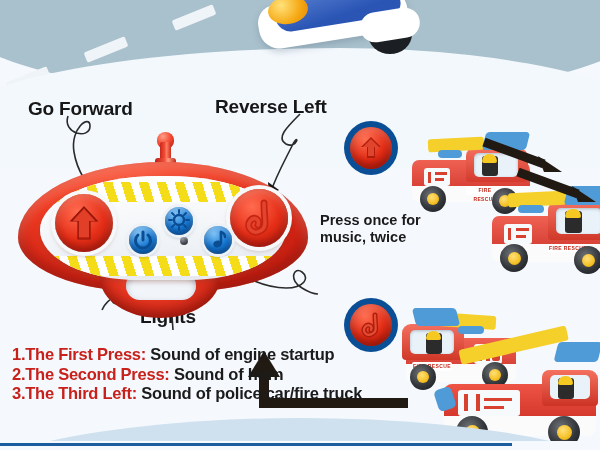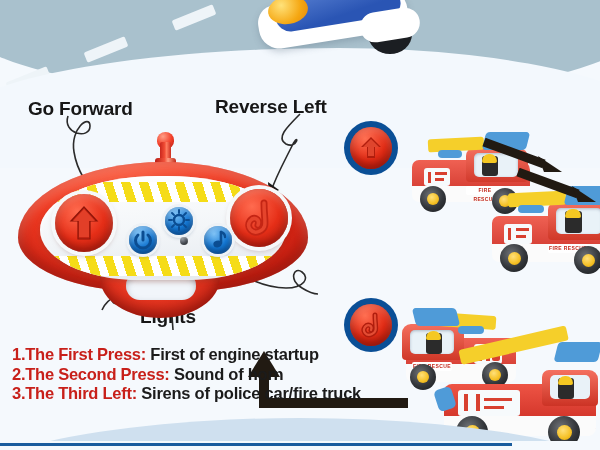--- a/index.html
+++ b/index.html
@@ -178,20 +178,22 @@
     <div style="position:absolute;left:28px;top:14px;width:40px;height:28px;background:radial-gradient(circle at 35% 30%,#ffe27a,#f5a712 60%,#e2870a);border-radius:50%;transform:rotate(-9deg);"></div>
     <div style="position:absolute;left:128px;top:32px;width:44px;height:40px;background:#1b1e22;border-radius:50%;"></div>
     <div style="position:absolute;left:120px;top:28px;width:60px;height:30px;background:#ffffff;border-radius:18px;transform:rotate(-9deg);"></div>
   </div>
 
   <div id="lbl-reverse" class="hdr-label">Reverse Left</div>
   <div id="lbl-forward" class="hdr-label">Go Forward</div>
   <div id="lbl-lights" class="hdr-label">Lights</div>
 
   <div class="press-note">
+    <div>Press once for</div>
+    <div>music, twice</div>
   </div>
 
   <svg class="leader" style="left:60px;top:112px;" width="130" height="120" viewBox="0 0 130 120">
     <path d="M8 4 C 2 22, 30 28, 30 14 C 30 2, 10 16, 14 40 C 18 66, 36 82, 46 96" fill="none" stroke="#2b2b2b" stroke-width="1.6"></path>
     <polygon points="46,97 38,86 52,88" fill="#1b1b1b"></polygon>
   </svg>
 
   <svg class="leader" style="left:256px;top:112px;" width="70" height="110" viewBox="0 0 70 110">
     <path d="M44 2 C 30 16, 20 26, 30 32 C 42 38, 44 18, 36 34 C 28 50, 20 64, 14 82" fill="none" stroke="#2b2b2b" stroke-width="1.6"></path>
     <polygon points="13,84 12,70 23,78" fill="#1b1b1b"></polygon>
@@ -394,29 +396,29 @@
   </div>
 
   <svg class="arrow-svg" style="left:222px;top:345px;" width="190" height="70" viewBox="0 0 190 70">
     <path d="M186 58 L 42 58 L 42 28" stroke="#211a12" stroke-width="10" fill="none"></path>
     <polygon points="42,6 26,32 58,32" fill="#211a12"></polygon>
   </svg>
 
   <div class="list-wrap">
     <div class="list-row">
       <span class="list-k">1.</span><span class="list-k">The First Press:</span>
-      <span class="list-v">First of engine startup</span>
+      <span class="list-v">Sound of engine startup</span>
     </div>
     <div class="list-row">
       <span class="list-k">2.</span><span class="list-k">The Second Press:</span>
       <span class="list-v">Sound of horn</span>
     </div>
     <div class="list-row">
       <span class="list-k">3.</span><span class="list-k">The Third Left:</span>
-      <span class="list-v">Sirens of police car/fire truck</span>
+      <span class="list-v">Sound of police car/fire truck</span>
     </div>
   </div>
 
   <div class="band-bottom"></div>
   <div class="band-bottom-cover"></div>
   <div class="bottom-rule"></div>
 
 </div>
 
 </body></html>

